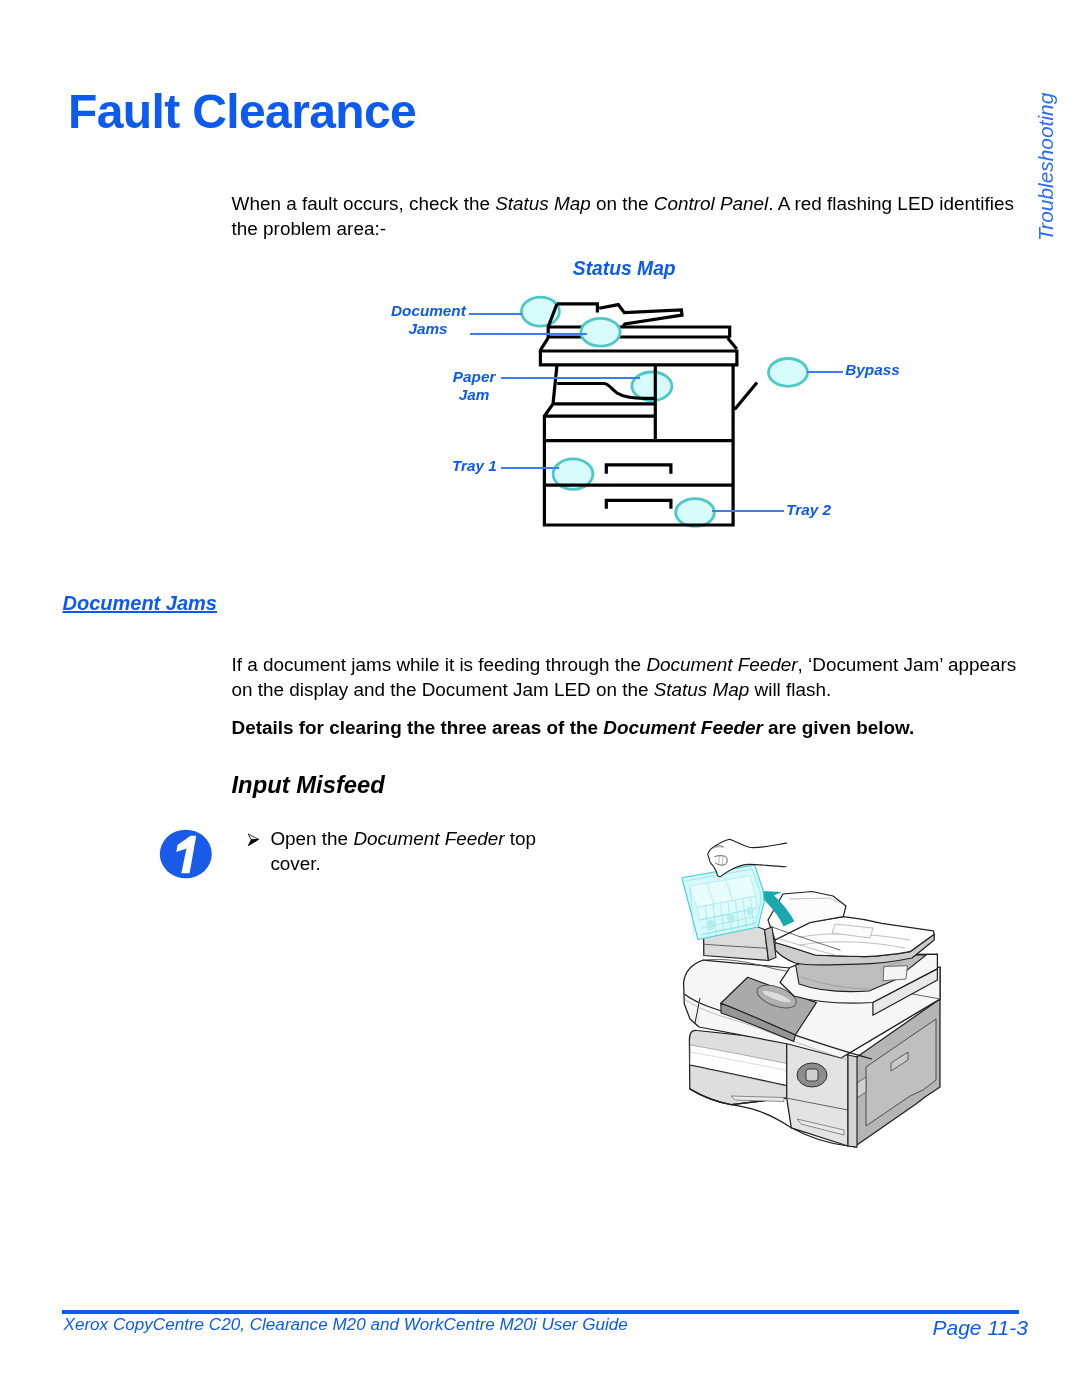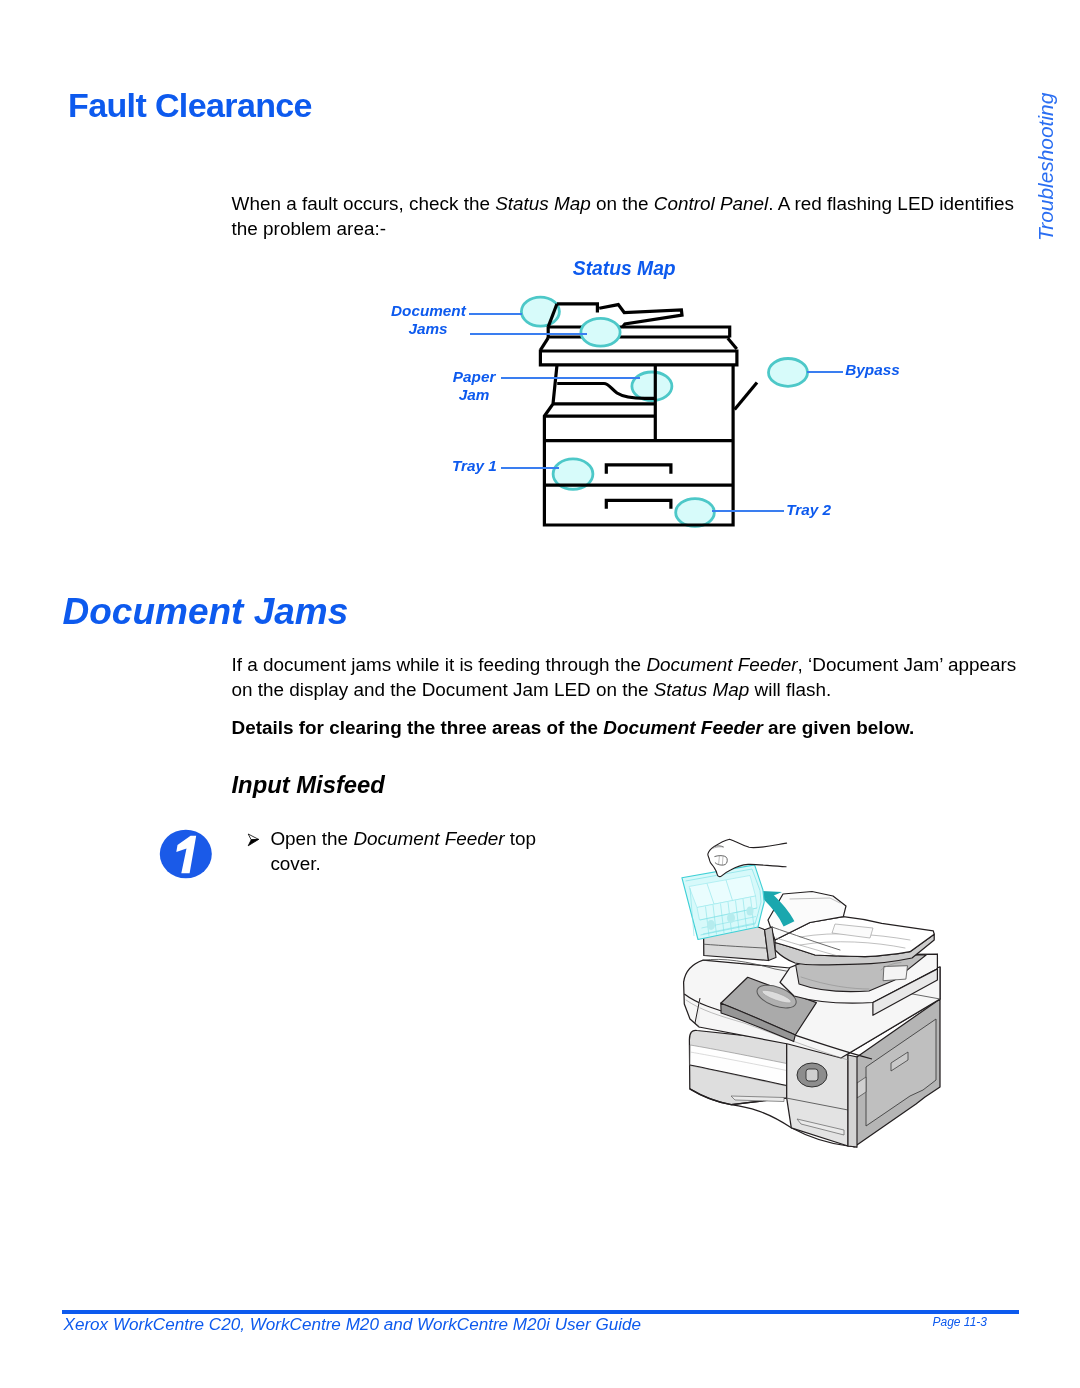--- a/index.html
+++ b/index.html
@@ -1,39 +1,39 @@
 <!DOCTYPE html>
 <html><head>
 <meta charset="utf-8">
 <title>Fault Clearance</title>
 <style>
   html,body{margin:0;padding:0;background:#ffffff;}
   body{width:1080px;height:1388px;position:relative;overflow:hidden;
        font-family:"Liberation Sans", sans-serif;color:#000;}
   .page{position:absolute;left:0;top:0;width:1080px;height:1388px;background:#fff;}
   .abs{position:absolute;}
-  #page-title{left:68px;top:88px;font-size:34px;font-weight:bold;color:#0d5aee;
+  #page-title{left:68px;top:88px;font-size:48px;font-weight:bold;color:#0d5aee;
               line-height:1;letter-spacing:-0.62px;white-space:nowrap;}
   #side-tab{left:1036px;top:240.5px;font-size:20.9px;font-style:italic;color:#2a6ef2;
             transform-origin:0 0;transform:rotate(-90deg);white-space:nowrap;line-height:1;}
   .body-text{font-size:18.9px;line-height:25.4px;color:#000;}
   #intro{left:231.6px;top:190.7px;width:786px;}
-  #h2-doc-jams{left:62.5px;top:592.5px;font-size:37px;font-weight:bold;font-style:italic;
-               color:#0d5aee;line-height:1;white-space:nowrap;}
+  #h2-doc-jams{left:62.5px;top:592.5px;font-size:20px;font-weight:bold;font-style:italic;
+               color:#0d5aee;line-height:1;white-space:nowrap;text-decoration:underline;}
   #para-1{left:231.6px;top:651.5px;width:786px;}
   #para-2{left:231.6px;top:714.7px;width:786px;font-weight:bold;}
   #h3-input-misfeed{left:231.5px;top:773px;font-size:23.8px;font-weight:bold;font-style:italic;
                     line-height:1;white-space:nowrap;text-align:right;}
   #step-badge{left:158px;top:827px;}
   #step-1-arrow{left:244px;top:832px;}
   #step-1-text{left:270.4px;top:826px;width:276px;}
   #footer-rule{left:62px;top:1309.5px;width:957px;height:4px;background:#0d5aee;}
   #footer-left{left:63.5px;top:1315px;font-size:17.1px;font-style:italic;color:#0d5aee;
                line-height:1.2;white-space:nowrap;}
-  #footer-right{left:932.5px;top:1315px;font-size:12px;font-style:italic;color:#0d5aee;
+  #footer-right{left:932.5px;top:1315px;font-size:21px;font-style:italic;color:#0d5aee;
                 line-height:1.2;white-space:nowrap;}
   i,.it{font-style:italic;}
   #status-map-title{left:572.8px;top:258.7px;font-size:19.3px;font-weight:bold;font-style:italic;
                     color:#0d5aee;line-height:1;white-space:nowrap;}
   .map-label{position:absolute;font-size:15.3px;font-weight:bold;font-style:italic;
              color:#0d5aee;line-height:17.5px;white-space:nowrap;}
   #status-map-svg{left:340px;top:280px;}
   #machine-illustration{left:635px;top:805px;}
   #label-document-jams{left:391px;top:302.3px;width:74px;text-align:center;}
   #label-paper-jam{left:452.6px;top:368.3px;width:43px;text-align:center;}
@@ -249,16 +249,16 @@
  <path d="M714.4,846.4 C717.5,845.6 720.6,845.6 723.1,846.8" class="olm"></path>
  <path d="M712.5,848.5 C716,847 720,846.4 723.6,847" class="olt"></path>
  <path d="M714.8,856.5 C718,855.4 722,855.3 724.8,856.3 C727.2,857.2 727.6,859.6 727,862 C726.4,864.2 724.6,865.2 722,865.1 C719,865 716.5,864.2 715.2,862.8" class="olm"></path>
  <path d="M719.4,856 L718.6,864.6" class="olt"></path>
  <path d="M723,856.2 L722.4,864.8" class="olt"></path>
 
 </g>
 </svg>
 
   <div class="abs" id="footer-rule"></div>
-  <div class="abs" id="footer-left">Xerox WorkCentre C20, WorkCentre M20 and WorkCentre M20i User Guide</div>
+  <div class="abs" id="footer-left">Xerox CopyCentre C20, Clearance M20 and WorkCentre M20i User Guide</div>
   <div class="abs" id="footer-right">Page 11-3</div>
 
 </div>
 
 </body></html>

